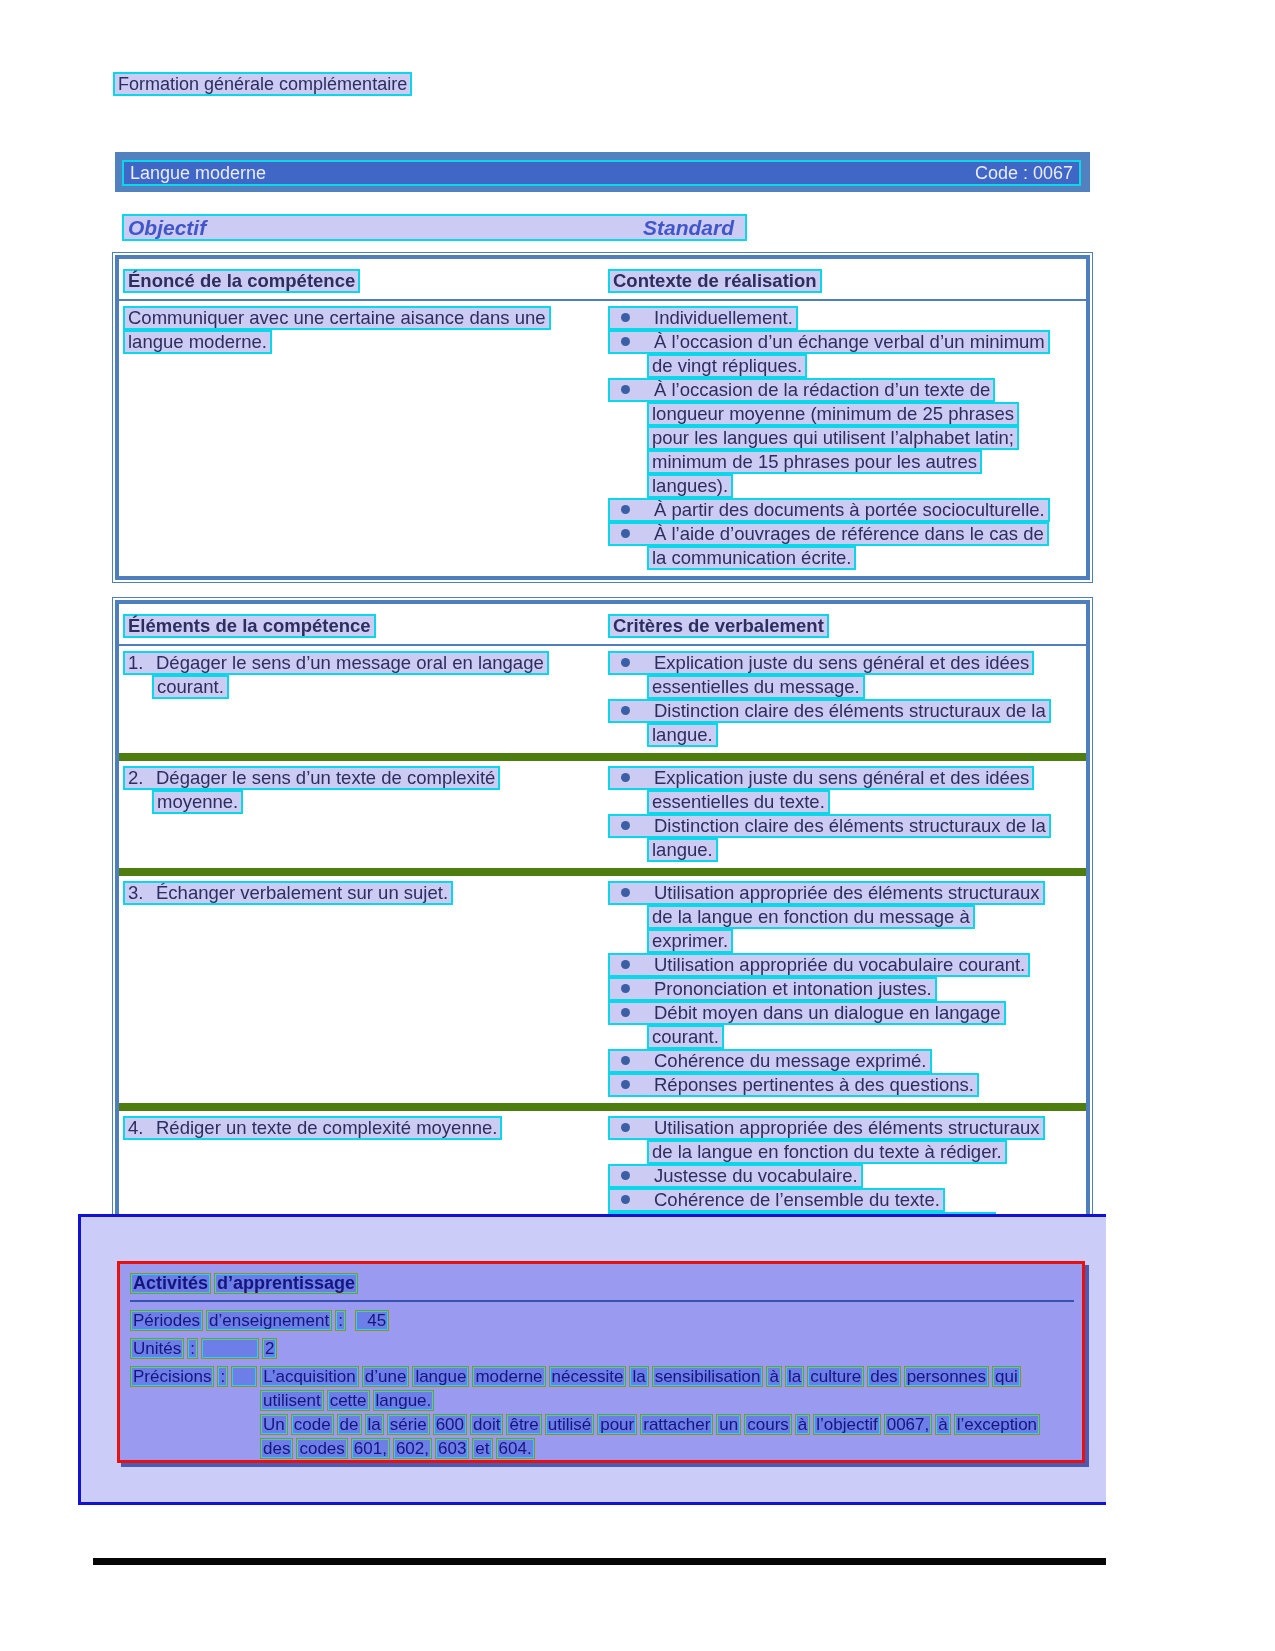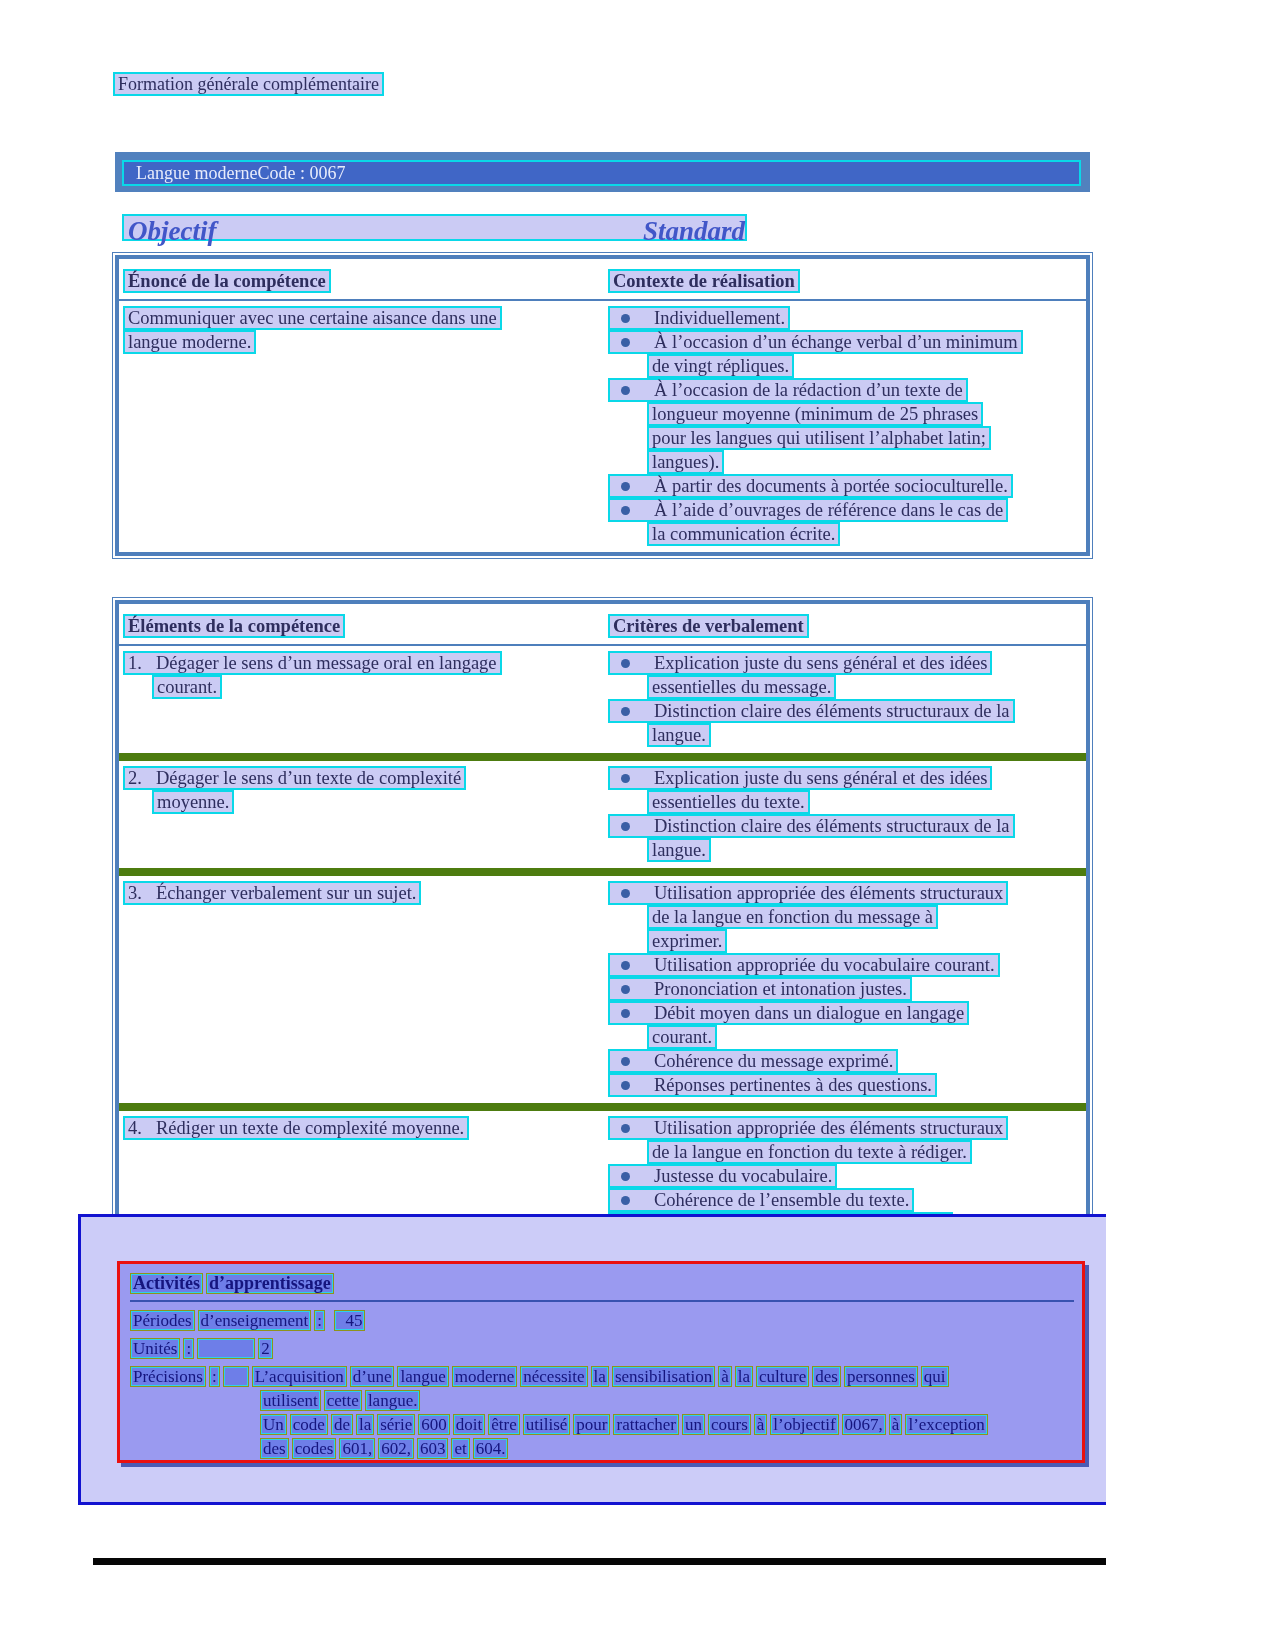--- a/index.html
+++ b/index.html
@@ -1,42 +1,42 @@
 <!DOCTYPE html>
 <html><head>
 <meta charset="utf-8">
 <style>
   html,body{margin:0;padding:0;background:#ffffff;}
   .page{position:relative;width:1106px;height:1651px;background:#ffffff;
-        font-family:Liberation Serif, serif;overflow:hidden;}
+        font-family:Liberation Sans, sans-serif;overflow:hidden;}
 
   
   .hl{display:inline-block;background:#cbcbf4;border:2px solid #0ad8e8;
       padding:0 3px;line-height:20px;font-size:18.5px;color:#2e2e5e;white-space:pre;}
   .line{height:24px;white-space:nowrap;}
   .col-r .line.cont{margin-left:39px;}
   .col-l .line.cont{margin-left:29px;}
   .num{display:inline-block;width:28px;}
   .dot{display:inline-block;width:9px;height:9px;border-radius:50%;
        background:#3a5fa5;margin:0 24px 3px 8px;vertical-align:middle;}
 
   
   .doc-note{position:absolute;left:113px;top:72px;}
   .doc-note .hl{font-size:18px;}
 
   
   .title-bar{position:absolute;left:115px;top:152px;width:975px;height:40px;background:#5181be;}
   .title-bar-hl{position:absolute;left:7px;right:9px;top:8px;height:26px;box-sizing:border-box;
-      border:2px solid #0ad8e8;background:#4066c6;display:flex;justify-content:flex-start;
-      align-items:center;padding:0 12px;color:#e8ecfb;font-size:18px;}
+      border:2px solid #0ad8e8;background:#4066c6;display:flex;justify-content:space-between;
+      align-items:center;padding:0 6px;color:#e8ecfb;font-size:18px;}
 
   
   .subtitle{position:absolute;left:122px;top:214px;width:625px;height:27px;box-sizing:border-box;
       background:#cbcbf4;border:2px solid #0ad8e8;font-weight:bold;font-style:italic;
-      font-size:27px;color:#4156c8;}
+      font-size:21px;color:#4156c8;}
   .subtitle .objectif{position:absolute;left:4px;top:0;}
   .subtitle .standard{position:absolute;left:519px;top:0;}
 
   
   .doc-table{position:absolute;left:115px;width:975px;border:4px solid #4e7fbc;
       outline:1px solid #4e7fbc;outline-offset:2px;background:transparent;box-sizing:border-box;}
   #table1{top:255px;} #table2{top:600px;}
   .thead{display:flex;padding:10px 0 6px;border-bottom:2px solid #4e7fbc;}
   .thead .hl{font-weight:bold;}
   .trow{display:flex;padding:5px 0 6px;}
@@ -103,20 +103,21 @@
           <div class="line"><span class="hl">Communiquer avec une certaine aisance dans une</span></div>
           <div class="line"><span class="hl">langue moderne.</span></div>
         </div>
       <div class="col-r">
           <div class="line"><span class="hl"><span class="dot"></span>Individuellement.</span></div>
           <div class="line"><span class="hl"><span class="dot"></span>À l’occasion d’un échange verbal d’un minimum</span></div>
           <div class="line cont"><span class="hl">de vingt répliques.</span></div>
           <div class="line"><span class="hl"><span class="dot"></span>À l’occasion de la rédaction d’un texte de</span></div>
           <div class="line cont"><span class="hl">longueur moyenne (minimum de 25 phrases</span></div>
           <div class="line cont"><span class="hl">pour les langues qui utilisent l’alphabet latin;</span></div>
+          <div class="line cont"><span class="hl">minimum de 15 phrases pour les autres</span></div>
           <div class="line cont"><span class="hl">langues).</span></div>
           <div class="line"><span class="hl"><span class="dot"></span>À partir des documents à portée socioculturelle.</span></div>
           <div class="line"><span class="hl"><span class="dot"></span>À l’aide d’ouvrages de référence dans le cas de</span></div>
           <div class="line cont"><span class="hl">la communication écrite.</span></div>
         </div>
     </div>
   </div>
 
   <div class="doc-table" id="table2">
     <div class="thead">

